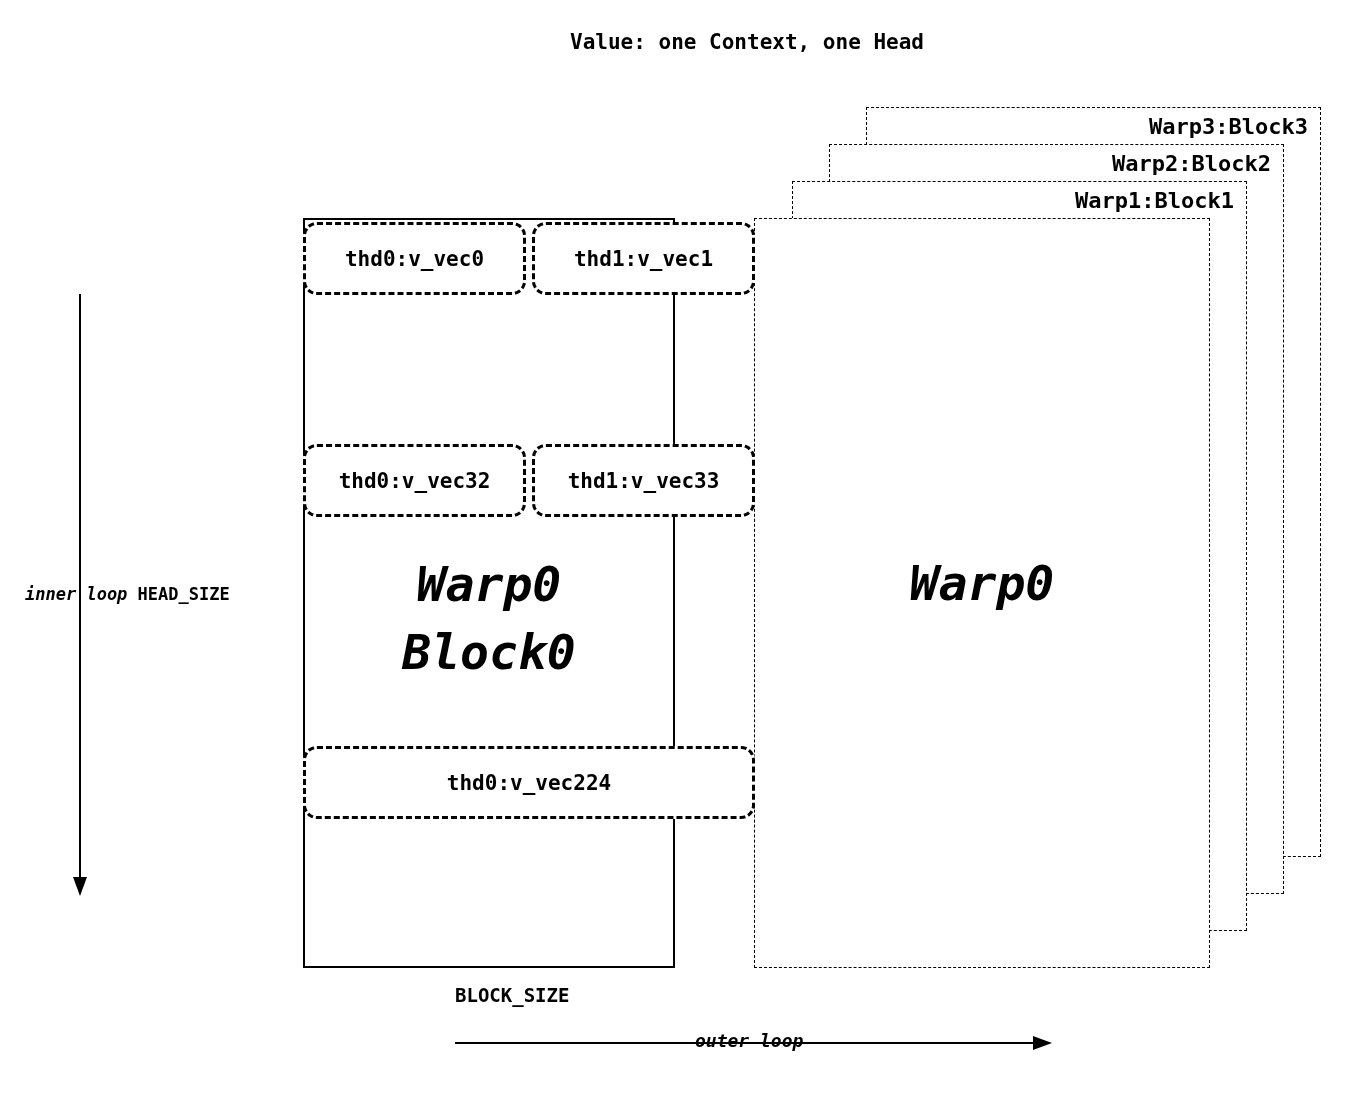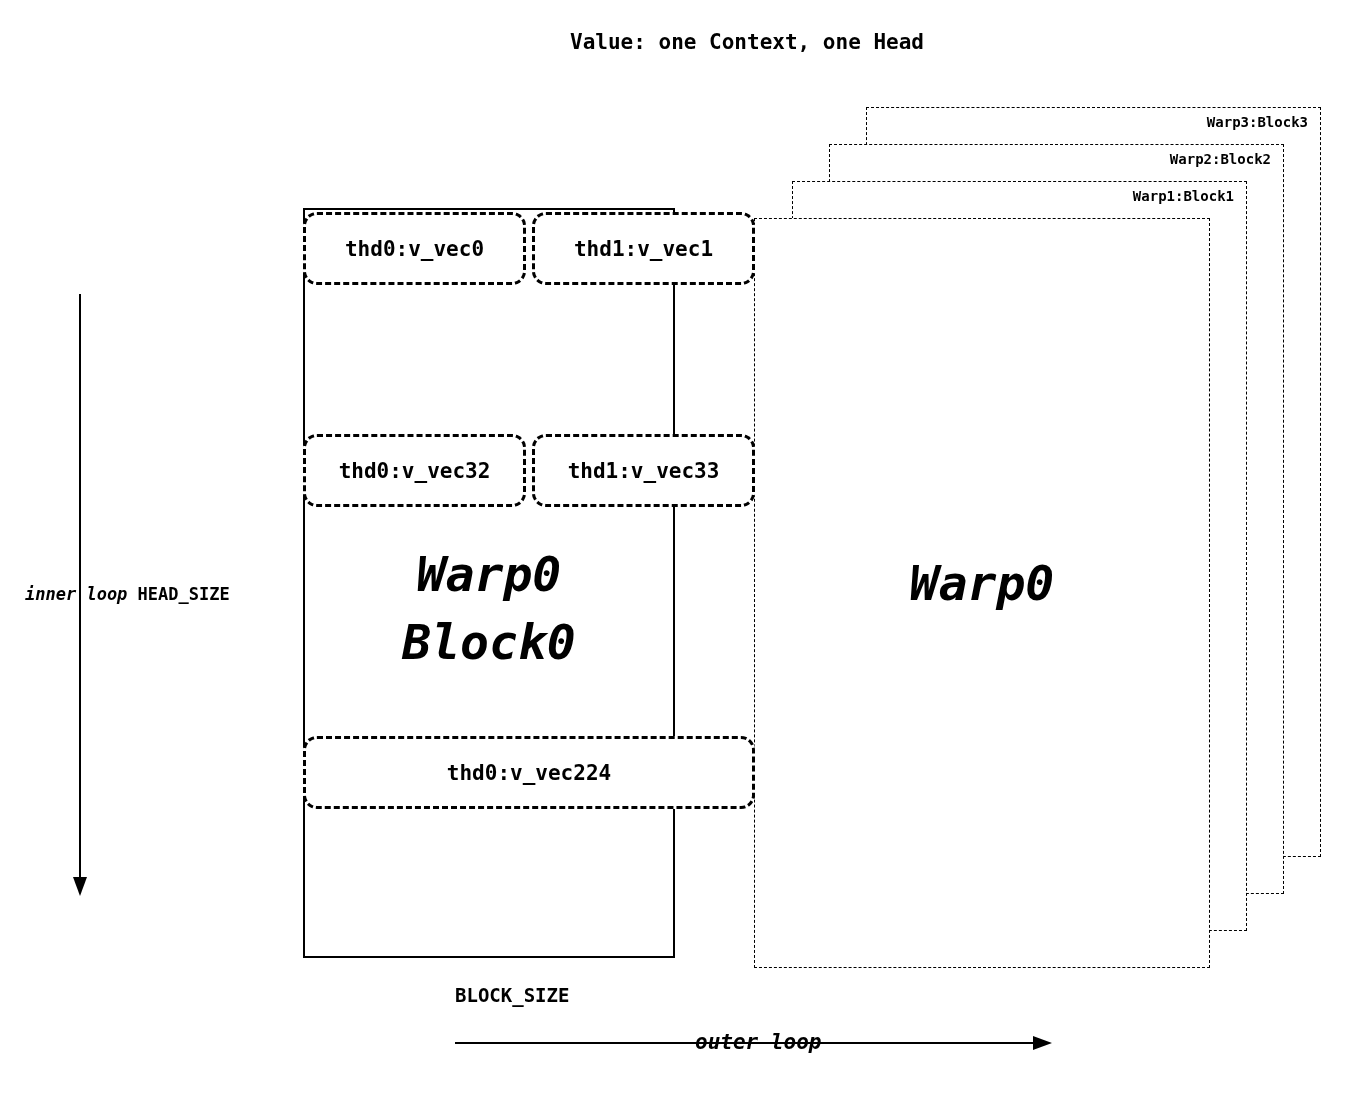--- a/index.html
+++ b/index.html
@@ -23,26 +23,26 @@
     font-size: 21px;
     font-weight: bold;
     white-space: nowrap;
   }
   .box { position: absolute; background: #ffffff; }
   .back, .front-dotted { border: 1.5px dashed #000; }
   .b3 { left: 866px; top: 107px; width: 455px; height: 750px; }
   .b2 { left: 829px; top: 144px; width: 455px; height: 750px; }
   .b1 { left: 792px; top: 181px; width: 455px; height: 750px; }
   .front-dotted { left: 754px; top: 218px; width: 456px; height: 750px; }
-  .solid { left: 303px; top: 208px; width: 372px; height: 750px; border: 2px solid #000; }
+  .solid { left: 303px; top: 218px; width: 372px; height: 750px; border: 2px solid #000; }
   .corner-label {
     position: absolute;
     top: 6px;
     right: 12px;
-    font-size: 14px;
+    font-size: 22px;
     font-weight: bold;
     white-space: nowrap;
   }
   .big-label {
     position: absolute;
     top: 330px;
     left: 0;
     width: 100%;
     text-align: center;
     font-size: 48px;
@@ -81,21 +81,21 @@
     top: 584px;
     font-size: 17px;
     font-weight: bold;
     white-space: nowrap;
   }
   .inner-label .it { font-style: italic; }
   .outer-label {
     position: absolute;
     left: 695px;
     top: 1030px;
-    font-size: 21px;
+    font-size: 18px;
     font-weight: bold;
     font-style: italic;
     white-space: nowrap;
   }
   .block-size-label {
     position: absolute;
     left: 455px;
     top: 984px;
     font-size: 19px;
     font-weight: bold;

